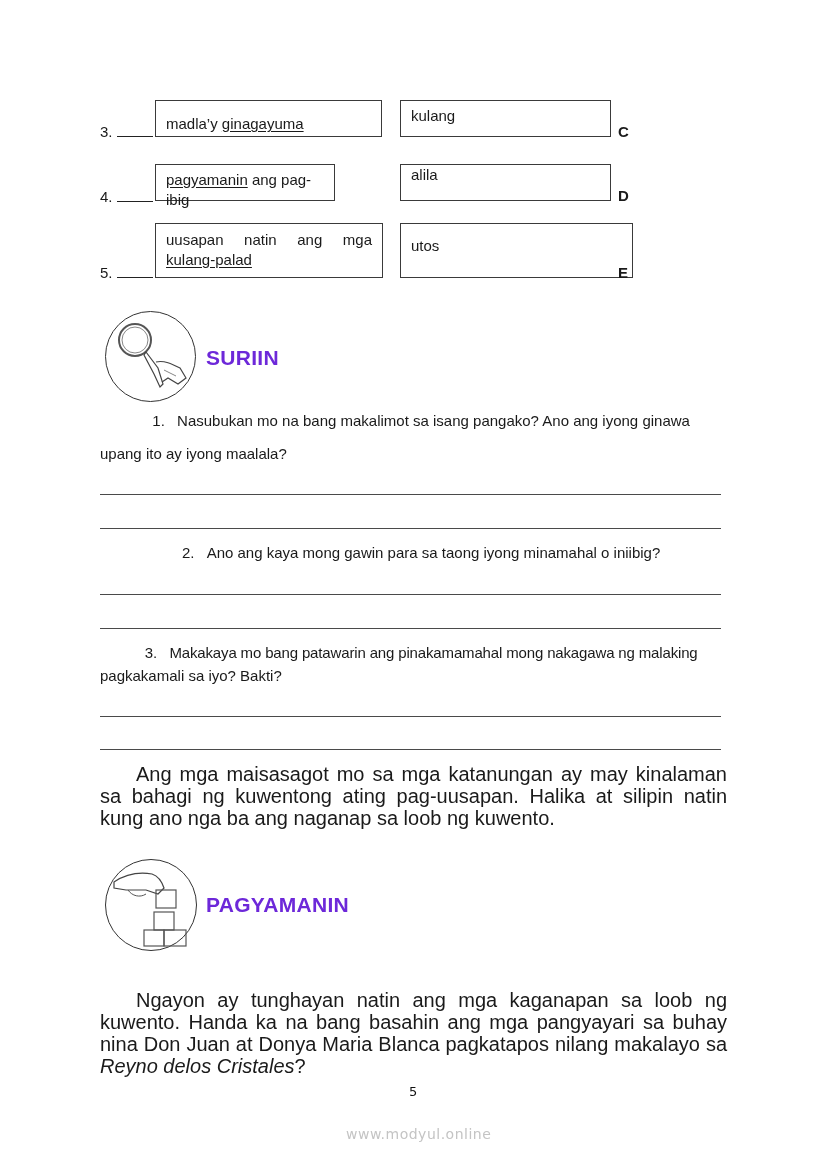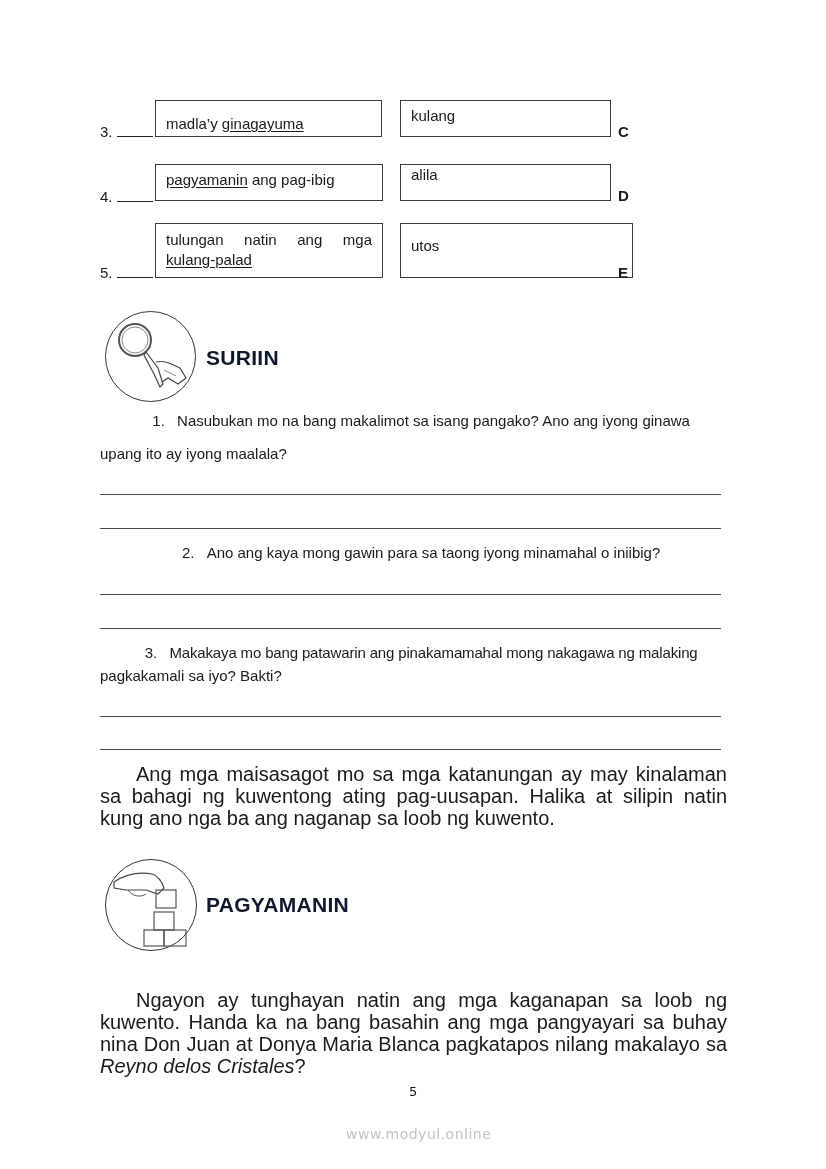--- a/index.html
+++ b/index.html
@@ -6,21 +6,21 @@
   body { width: 826px; height: 1169px; position: relative; overflow: hidden;
          font-family: "Liberation Sans", sans-serif; color: #1a1a1a; }
   .abs { position: absolute; }
   .num { font-size: 15px; }
   .box { position: absolute; border: 1.6px solid #3a3a3a; box-sizing: border-box;
          font-size: 15px; padding: 6px 10px; line-height: 20px; }
   .box.just { text-align: justify; text-align-last: left; }
   .u { text-decoration: underline; text-underline-offset: 2px; }
   .letter { font-weight: bold; font-size: 15px; }
   .blank { display: inline-block; width: 36px; border-bottom: 1px solid #222; height: 14px; vertical-align: baseline; margin-left: 4px; }
-  .heading { font-weight: bold; font-size: 21px; letter-spacing: 0.3px; color: #0f172a; }
+  .heading { font-weight: bold; font-size: 21px; letter-spacing: 0.3px; color: #6d28d9; }
   .q { font-size: 15px; line-height: 22px; text-align: center; }
   .line { position: absolute; left: 100px; width: 621px; height: 0; border-top: 1.4px solid #4a4a4a; }
   .para { font-size: 20px; line-height: 22px; text-align: justify; width: 627px; left: 100px; }
   .para .indent { display: inline-block; width: 36px; }
   .pagenum { font-family: "DejaVu Sans", sans-serif; font-size: 13px; color: #111; }
   .footer { font-family: "DejaVu Sans", sans-serif; font-size: 14px; color: #c4c4c4; letter-spacing: 0.5px; margin-left: 8px; }
   .icon-circle { position: absolute; border-radius: 50%; border: 1.4px solid #333; box-sizing: border-box; background: #fff; }
 </style>
 </head>
 <body>
@@ -32,33 +32,33 @@
   <span>madla’y </span><span class="u">ginagayuma</span>
 </div>
 <div class="box" style="left:400px; top:100px; width:211px; height:37px; padding-top:5px;">
   <span>kulang</span>
 </div>
 <div class="abs letter" style="left:618px; top:123px;">C</div>
 
 <div class="abs num" style="left:100px; top:187px;">
   <span>4.</span><span class="blank"></span>
 </div>
-<div class="box" style="left:155px; top:164px; width:228px; height:37px; padding-top:5px;">
+<div class="box" style="left:155px; top:164px; width:180px; height:37px; padding-top:5px;">
   <span></span><span class="u">pagyamanin</span><span> ang pag-ibig</span>
 </div>
 <div class="box" style="left:400px; top:164px; width:211px; height:37px; padding-top:0;">
   <span>alila</span>
 </div>
 <div class="abs letter" style="left:618px; top:187px;">D</div>
 
 <div class="abs num" style="left:100px; top:263px;">
   <span>5.</span><span class="blank"></span>
 </div>
 <div class="box just" style="left:155px; top:223px; width:228px; height:55px; padding-top:6px;">
-  <span>tulungan natin ang mga </span><span class="u">kulang-palad</span>
+  <span>uusapan natin ang mga </span><span class="u">kulang-palad</span>
 </div>
 <div class="box" style="left:400px; top:223px; width:233px; height:55px; padding-top:12px;">
   <span>utos</span>
 </div>
 <div class="abs letter" style="left:618px; top:264px;">E</div>
 
 <div class="icon-circle" style="left:105px; top:311px; width:91px; height:91px;">
   <svg width="89" height="89" viewBox="0 0 89 89">
     <circle cx="29" cy="28" r="16" fill="none" stroke="#555" stroke-width="2"></circle>
     <circle cx="29" cy="28" r="13" fill="none" stroke="#888" stroke-width="1"></circle>

